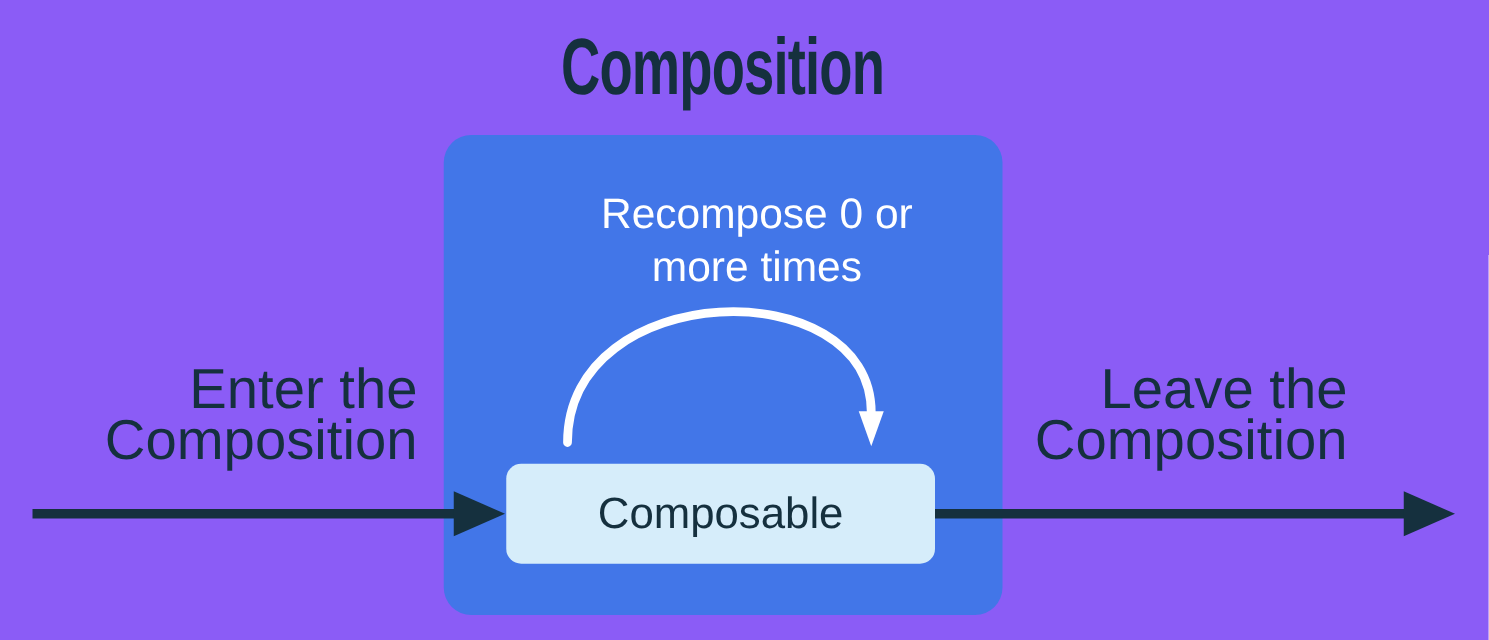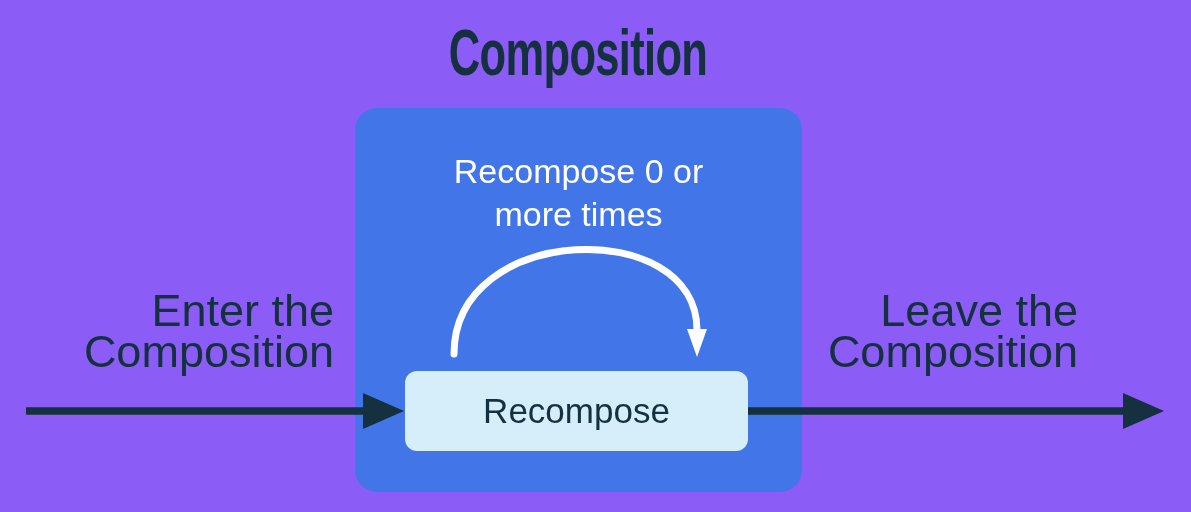--- a/index.html
+++ b/index.html
@@ -48,20 +48,21 @@
   .recompose-label {
     position: absolute;
     left: 355px;
     top: 150px;
     width: 447px;
     text-align: center;
     font-size: 34px;
     line-height: 43px;
     color: #ffffff;
     white-space: pre-line;
+    padding-left: 27px;
   }
   
   .composable-box {
     position: absolute;
     left: 405px;
     top: 371px;
     width: 343px;
     height: 80px;
     background: #D6EDFA;
     border-radius: 12px;
@@ -104,21 +105,21 @@
   <div class="title-wrap">
     <span class="title-text">Composition</span>
   </div>
 
   <div class="container-box"></div>
 
   <div class="recompose-label">Recompose 0 or
 more times</div>
 
   <div class="composable-box">
-    <span class="composable-text">Recompose</span>
+    <span class="composable-text">Composable</span>
   </div>
 
   <div class="side-label enter">Enter the
 Composition</div>
 
   <div class="side-label leave">Leave the
 Composition</div>
 
   <svg class="arrows-layer" viewBox="0 0 1191 512" xmlns="http://www.w3.org/2000/svg" aria-hidden="true">
 

